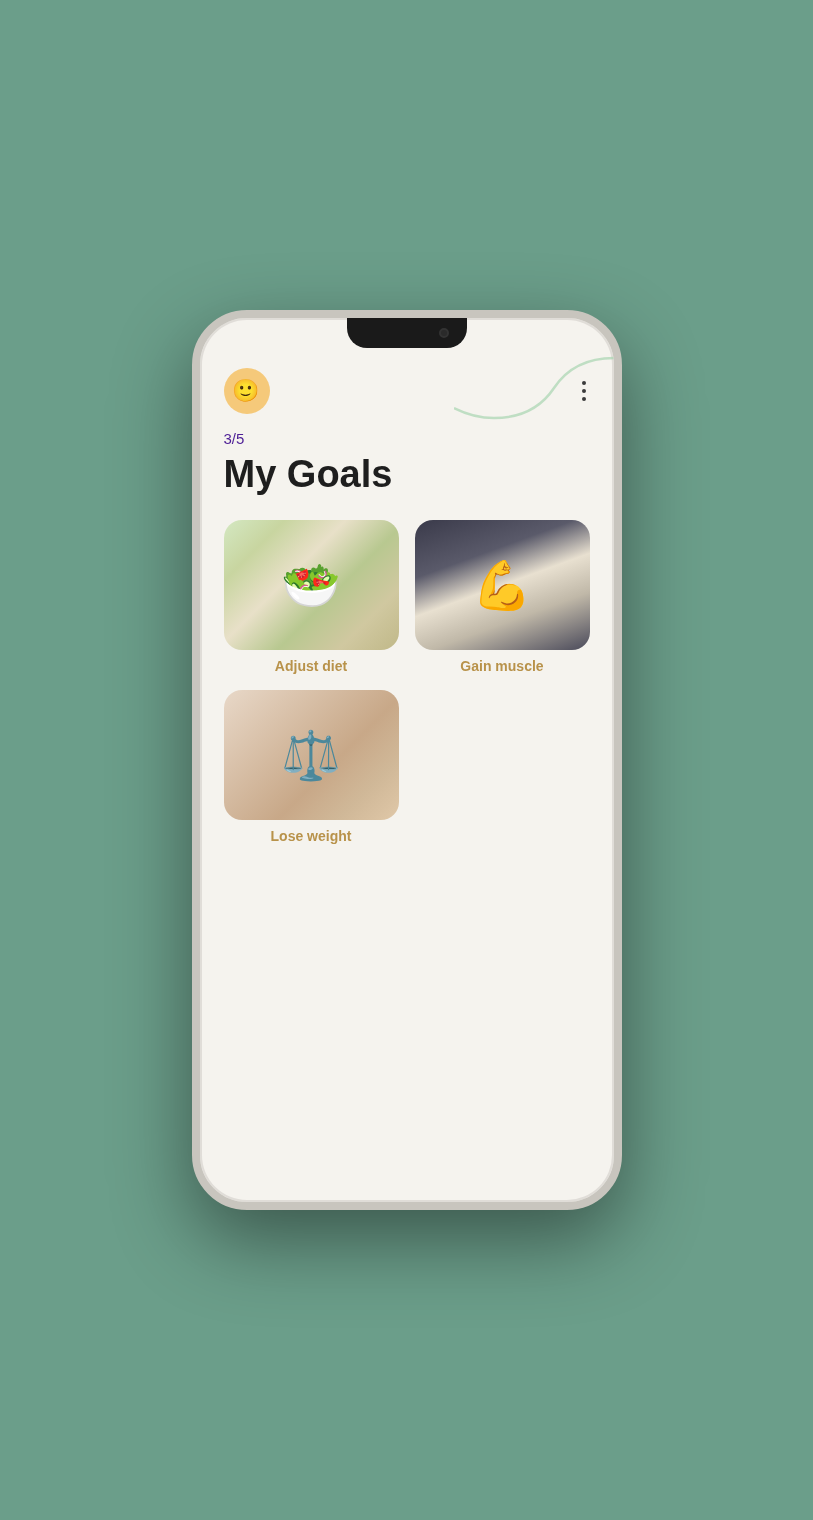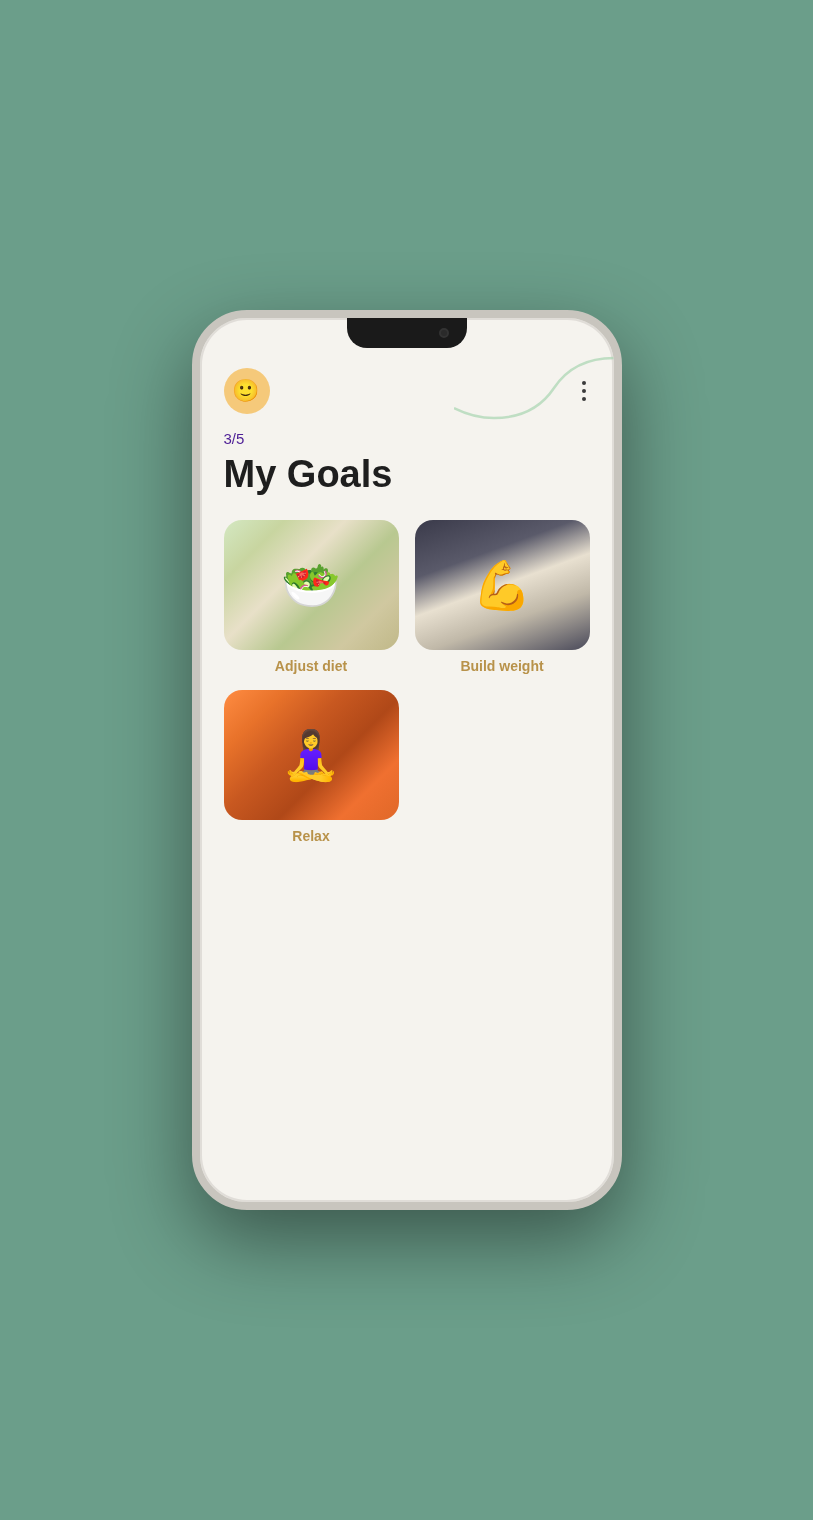--- a/index.html
+++ b/index.html
@@ -325,28 +325,28 @@
     <div class="goals-grid">
 
       <div class="goal-card">
         <div class="goal-image img-adjust-diet"></div>
         <span class="goal-label">Adjust diet</span>
       </div>
 
 
       <div class="goal-card">
         <div class="goal-image img-gain-weight"></div>
-        <span class="goal-label">Build weight</span>
-      </div>
-
+        <span class="goal-label">Gain muscle</span>
+      </div>
 
 
 
 
       <div class="goal-card">
-        <div class="goal-image img-relax"></div>
-        <span class="goal-label">Relax</span>
-      </div>
+        <div class="goal-image img-lose-weight"></div>
+        <span class="goal-label">Lose weight</span>
+      </div>
+
 
     </div>
 
   </div>
 </div>
 
 </body></html>

